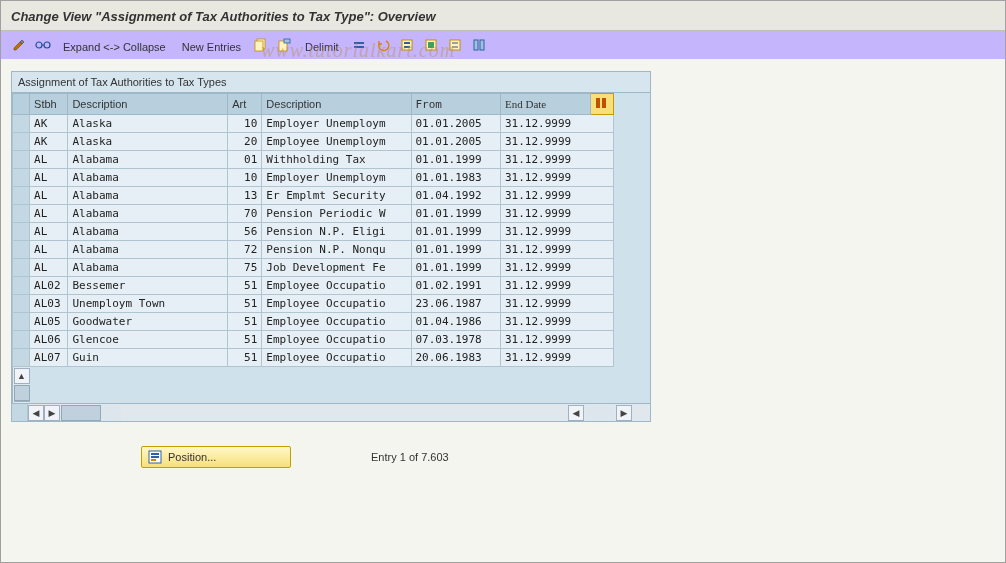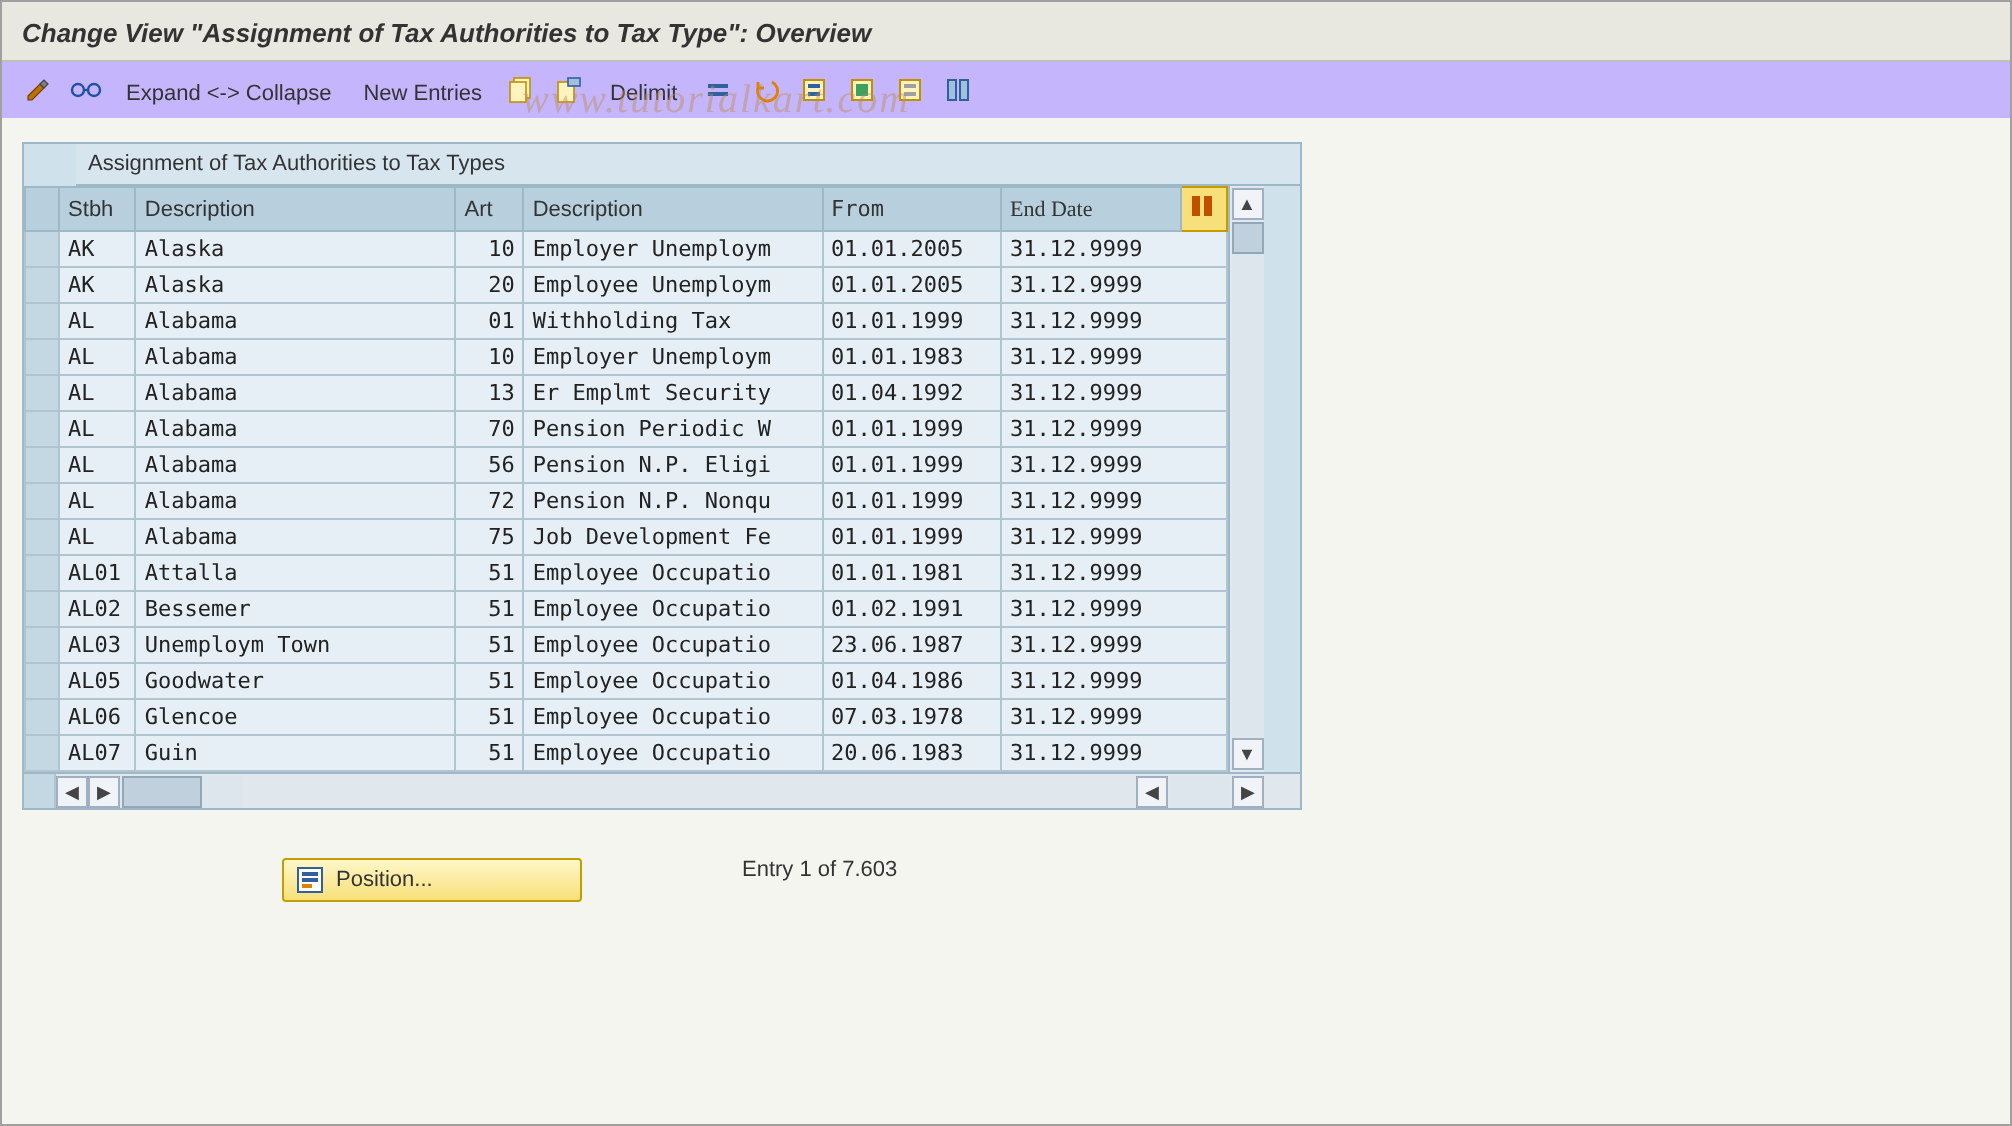--- a/index.html
+++ b/index.html
@@ -66,25 +66,25 @@
     width: 640px;
     background: #cfe2eb;
     position: relative;
   }
   .panel-header {
     font-size: 11px;
     color: #333;
     padding: 4px 6px;
     background: #d6e5ee;
     border-bottom: 1px solid #9fb8c8;
-    margin-left: 26px;
   }
   .table-wrap {
     display: flex;
     background: #cfe2eb;
+    flex-direction: column;
   }
   .grid {
     border-collapse: collapse;
     width: 602px;
     background: #cfe2eb;
   }
   .grid th {
     background: #b8d0de;
     border: 1px solid #9fb8c8;
     font-weight: normal;
@@ -152,21 +152,21 @@
     width:16px; height:16px;
     background:#f0f4f8;
     border:1px solid #a0b0c0;
     display:flex;align-items:center;justify-content:center;
     cursor:pointer; font-size:9px; color:#444;
   }
   .htrack { flex:1; height:16px; background:#dde6ec; margin:0 1px; position:relative;}
   .hthumb-l { position:absolute; left:0; top:0; height:100%; width:40px; background:#c0d0dc; border:1px solid #90a8b8;}
   .footer {
     display:flex;
-    align-items:flex-start;
+    align-items:center;
     gap: 80px;
     padding: 18px 0 0 140px;
   }
   .pos-btn {
     display:flex;
     align-items:center;
     gap:6px;
     border:1px solid #c0a000;
     background: linear-gradient(#fff7c8,#f7e07a);
     padding: 3px 18px 3px 6px;
@@ -353,29 +353,20 @@
             <td class="col-from">01.01.1999</td>
             <td class="col-end" colspan="2">31.12.9999</td>
           </tr>
           <tr>
             <td class="sel"></td>
             <td class="col-stbh">AL</td>
             <td class="col-desc1">Alabama</td>
             <td class="col-art" style="text-align:right">75</td>
             <td class="col-desc2">Job Development Fe</td>
             <td class="col-from">01.01.1999</td>
-            <td class="col-end" colspan="2">31.12.9999</td>
-          </tr>
-          <tr>
-            <td class="sel"></td>
-            <td class="col-stbh">AL01</td>
-            <td class="col-desc1">Attalla</td>
-            <td class="col-art" style="text-align:right">51</td>
-            <td class="col-desc2">Employee Occupatio</td>
-            <td class="col-from">01.01.1981</td>
             <td class="col-end" colspan="2">31.12.9999</td>
           </tr>
           <tr>
             <td class="sel"></td>
             <td class="col-stbh">AL02</td>
             <td class="col-desc1">Bessemer</td>
             <td class="col-art" style="text-align:right">51</td>
             <td class="col-desc2">Employee Occupatio</td>
             <td class="col-from">01.02.1991</td>
             <td class="col-end" colspan="2">31.12.9999</td>

